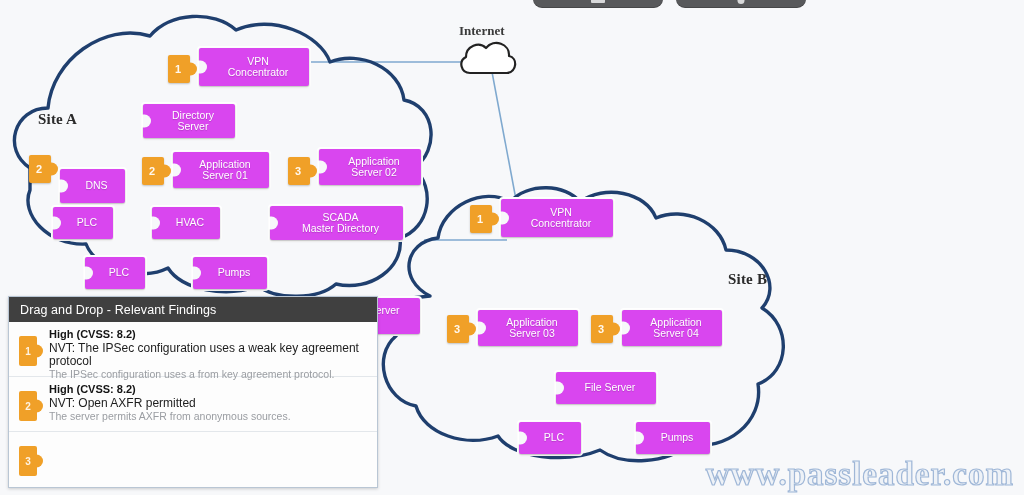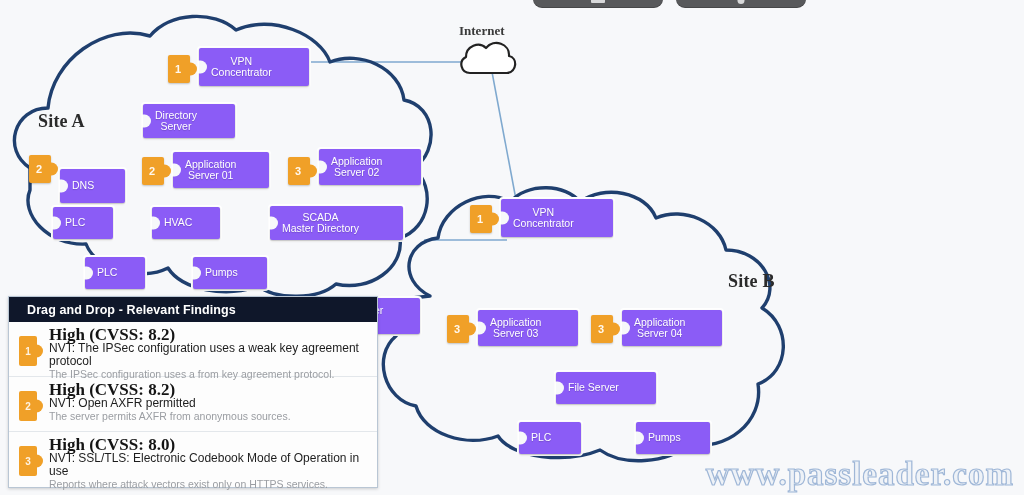--- a/index.html
+++ b/index.html
@@ -22,39 +22,39 @@
     width:14px;height:4px;background:#d8d9da;border-radius:1px;
   }
   .chip.round .glyph{width:7px;height:7px;border-radius:50%;top:11px;}
 
   
   svg#canvas{position:absolute;left:0;top:0;width:1024px;height:495px;}
 
   
   .site-label{
     position:absolute;font-family:"Liberation Serif",serif;
-    font-weight:bold;font-size:18px;color:#2b2b2b;letter-spacing:.2px;
+    font-weight:bold;font-size:15px;color:#2b2b2b;letter-spacing:.2px;
     white-space:nowrap;
     text-align:right;
   }
   .net-label{
     position:absolute;font-family:"Liberation Serif",serif;
     font-weight:bold;font-size:13px;color:#3a3a3a;white-space:nowrap;
   }
 
   
   .node{
     position:absolute;
-    background:#8b5cf6;
+    background:#d946ef;
     border-radius:2px;
     box-shadow:0 1px 2px rgba(0,0,0,.28), 0 0 0 2px #ffffff;
     color:#fff;
     font-size:10.5px;line-height:11.5px;
     text-align:center;
-    display:flex;align-items:center;justify-content:flex-start;
+    display:flex;align-items:center;justify-content:center;
     padding:0 4px 0 12px;
     box-sizing:border-box;
     text-shadow:0 1px 1px rgba(0,0,0,.18);
   }
   
   .node::before{
     content:"";position:absolute;left:-1px;top:50%;
     transform:translateY(-50%);
     width:9px;height:13px;
     background:#f7f8fa;
@@ -87,24 +87,24 @@
   
   #findings{
     position:absolute;left:8px;top:296px;width:370px;height:192px;
     background:#fdfdfd;
     border:1px solid #b9c6d4;
     box-shadow:0 1px 3px rgba(0,0,0,.18);
     box-sizing:border-box;
     z-index:40;
   }
   #findings .fhead{
-    height:25px;background:#0f172a;
+    height:25px;background:#404040;
     display:flex;align-items:center;
-    padding-left:18px;
-    color:#fff;font-size:12.5px;font-weight:bold;
+    padding-left:11px;
+    color:#fff;font-size:12.5px;font-weight:normal;
     letter-spacing:.1px;
     box-sizing:border-box;
   }
   #findings .flist{position:relative;}
   .frow{
     position:relative;
     display:flex;
     padding:5px 8px 5px 10px;
     border-bottom:1px solid #e3e7eb;
     box-sizing:border-box;
@@ -120,23 +120,23 @@
   }
   .fbadge::after{
     content:"";position:absolute;right:-6px;top:50%;
     transform:translateY(-50%);
     width:7px;height:13px;background:#f0a028;
     border-radius:0 7px 7px 0;
   }
   .fbadge .n{position:relative;z-index:2;}
   .ftext{flex:1 1 auto;min-width:0;}
   .fsev{
-    font-size:17px;font-weight:bold;color:#141414;
+    font-size:11px;font-weight:bold;color:#141414;
     line-height:15px;margin-bottom:0px;
-    font-family:Liberation Serif, serif;
+    font-family:Liberation Sans, sans-serif;
   }
   .fnvt{font-size:12px;color:#1d1d1d;line-height:13px;}
   .fdesc{font-size:10.5px;color:#9a9da2;line-height:13px;}
 
   
   #watermark{
     position:absolute;right:10px;bottom:2px;
     font-family:"Liberation Serif",serif;
     font-size:33px;font-weight:bold;
     letter-spacing:1px;
@@ -333,25 +333,20 @@
           <div class="fsev">High (CVSS: 8.2)</div>
           <div class="fnvt">NVT: Open AXFR permitted</div>
           <div class="fdesc">The server permits AXFR from anonymous sources.</div>
         </div>
       </div>
 
       <div class="frow">
         <div class="fbadge">
           <span class="n">3</span>
         </div>
-        <div class="ftext">
-          <div class="fsev">High (CVSS: 8.0)</div>
-          <div class="fnvt">NVT: SSL/TLS: Electronic Codebook Mode of Operation in use</div>
-          <div class="fdesc">Reports where attack vectors exist only on HTTPS services.</div>
-        </div>
       </div>
 
     </div>
   </div>
 
   <div id="watermark">www.passleader.com</div>
 
 </div>
 
 </body></html>

